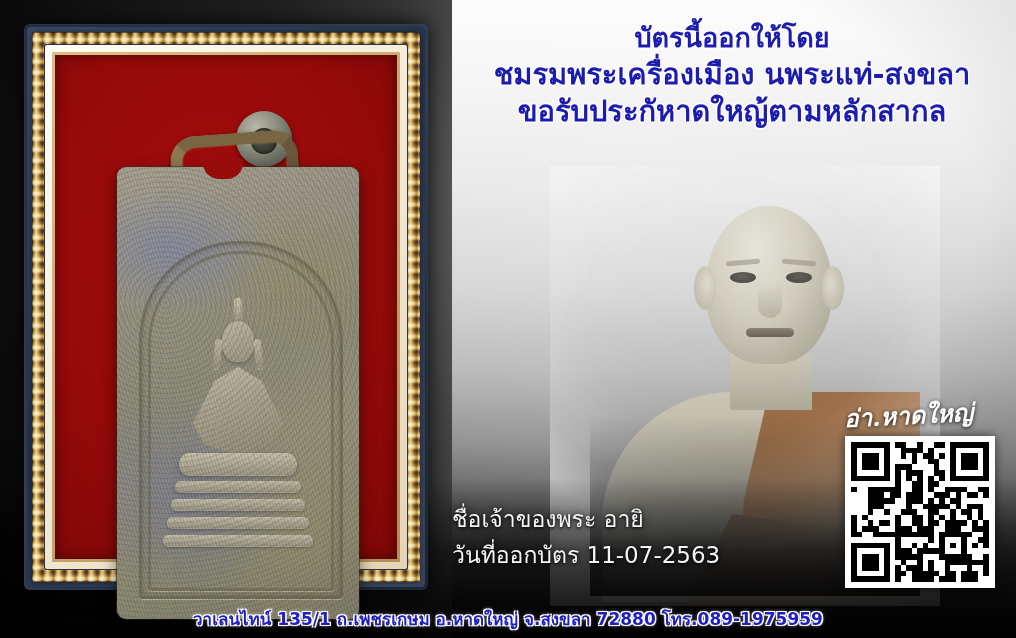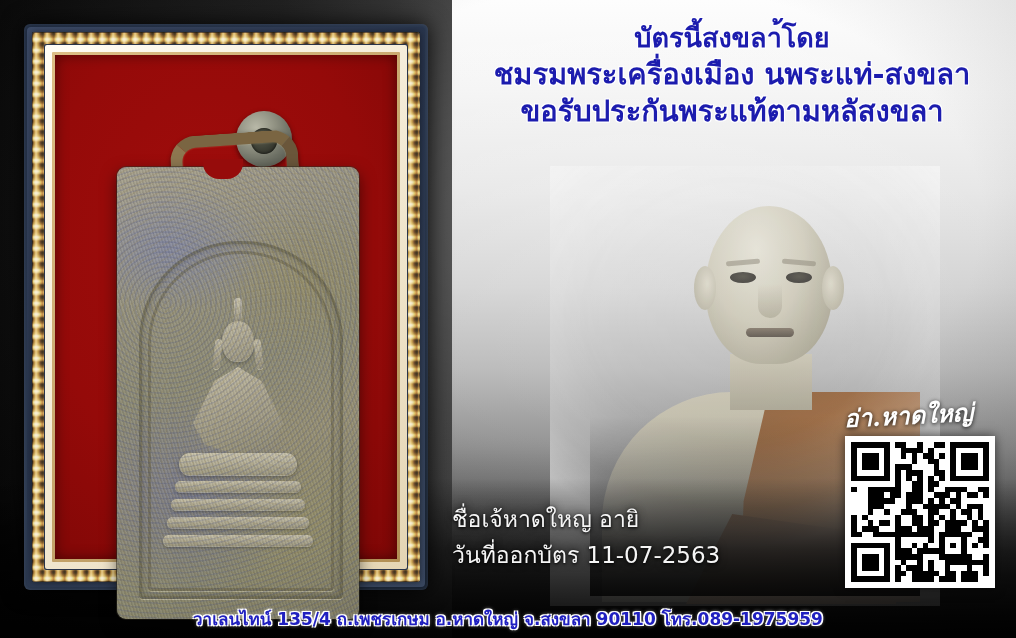--- a/index.html
+++ b/index.html
@@ -391,27 +391,27 @@
           <div class="tier tier2"></div>
           <div class="tier tier3"></div>
           <div class="tier tier4"></div>
         </div>
         <div class="amulet-notch"></div>
       </div>
     </div>
   </div>
 
   <div class="heading">
-    <div class="title-sub">บัตรนี้สงขลา้โดย</div>
+    <div class="title-sub">บัตรนี้ออกให้โดย</div>
     <div class="title-org">ชมรมพระเครื่องเมือง นพระแท่-สงขลา</div>
-    <div class="title-warranty">ขอรับประกันพระแท้ตามหลัสงขลา</div>
+    <div class="title-warranty">ขอรับประกัหาดใหญ้ตามหลักสากล</div>
   </div>
 
   <div class="owner-block">
-    <div class="owner-line">ชื่อเจ้หาดใหญ  อายิ</div>
+    <div class="owner-line">ชื่อเจ้าของพระ  อายิ</div>
     <div class="owner-line">วันที่ออกบัตร  11-07-2563</div>
   </div>
 
   <div class="signature">อ่า.หาดใหญ่</div>
 
   <div class="qr-box">
     <div class="qr-grid" id="qr-grid">
         <i></i>
         <i></i>
         <i></i>
@@ -1033,15 +1033,15 @@
         <i></i>
         <i style="background: transparent;"></i>
         <i></i>
         <i></i>
         <i></i>
         <i style="background: transparent;"></i>
         <i style="background: transparent;"></i>
       </div>
   </div>
 
-  <div class="footer">วาเลนไทน์ 135/4 ถ.เพชรเกษม อ.หาดใหญ่ จ.สงขลา 90110 โทร.089-1975959</div>
+  <div class="footer">วาเลนไทน์ 135/1 ถ.เพชรเกษม อ.หาดใหญ่ จ.สงขลา 72880 โทร.089-1975959</div>
 
 </div>
 
 </body></html>

